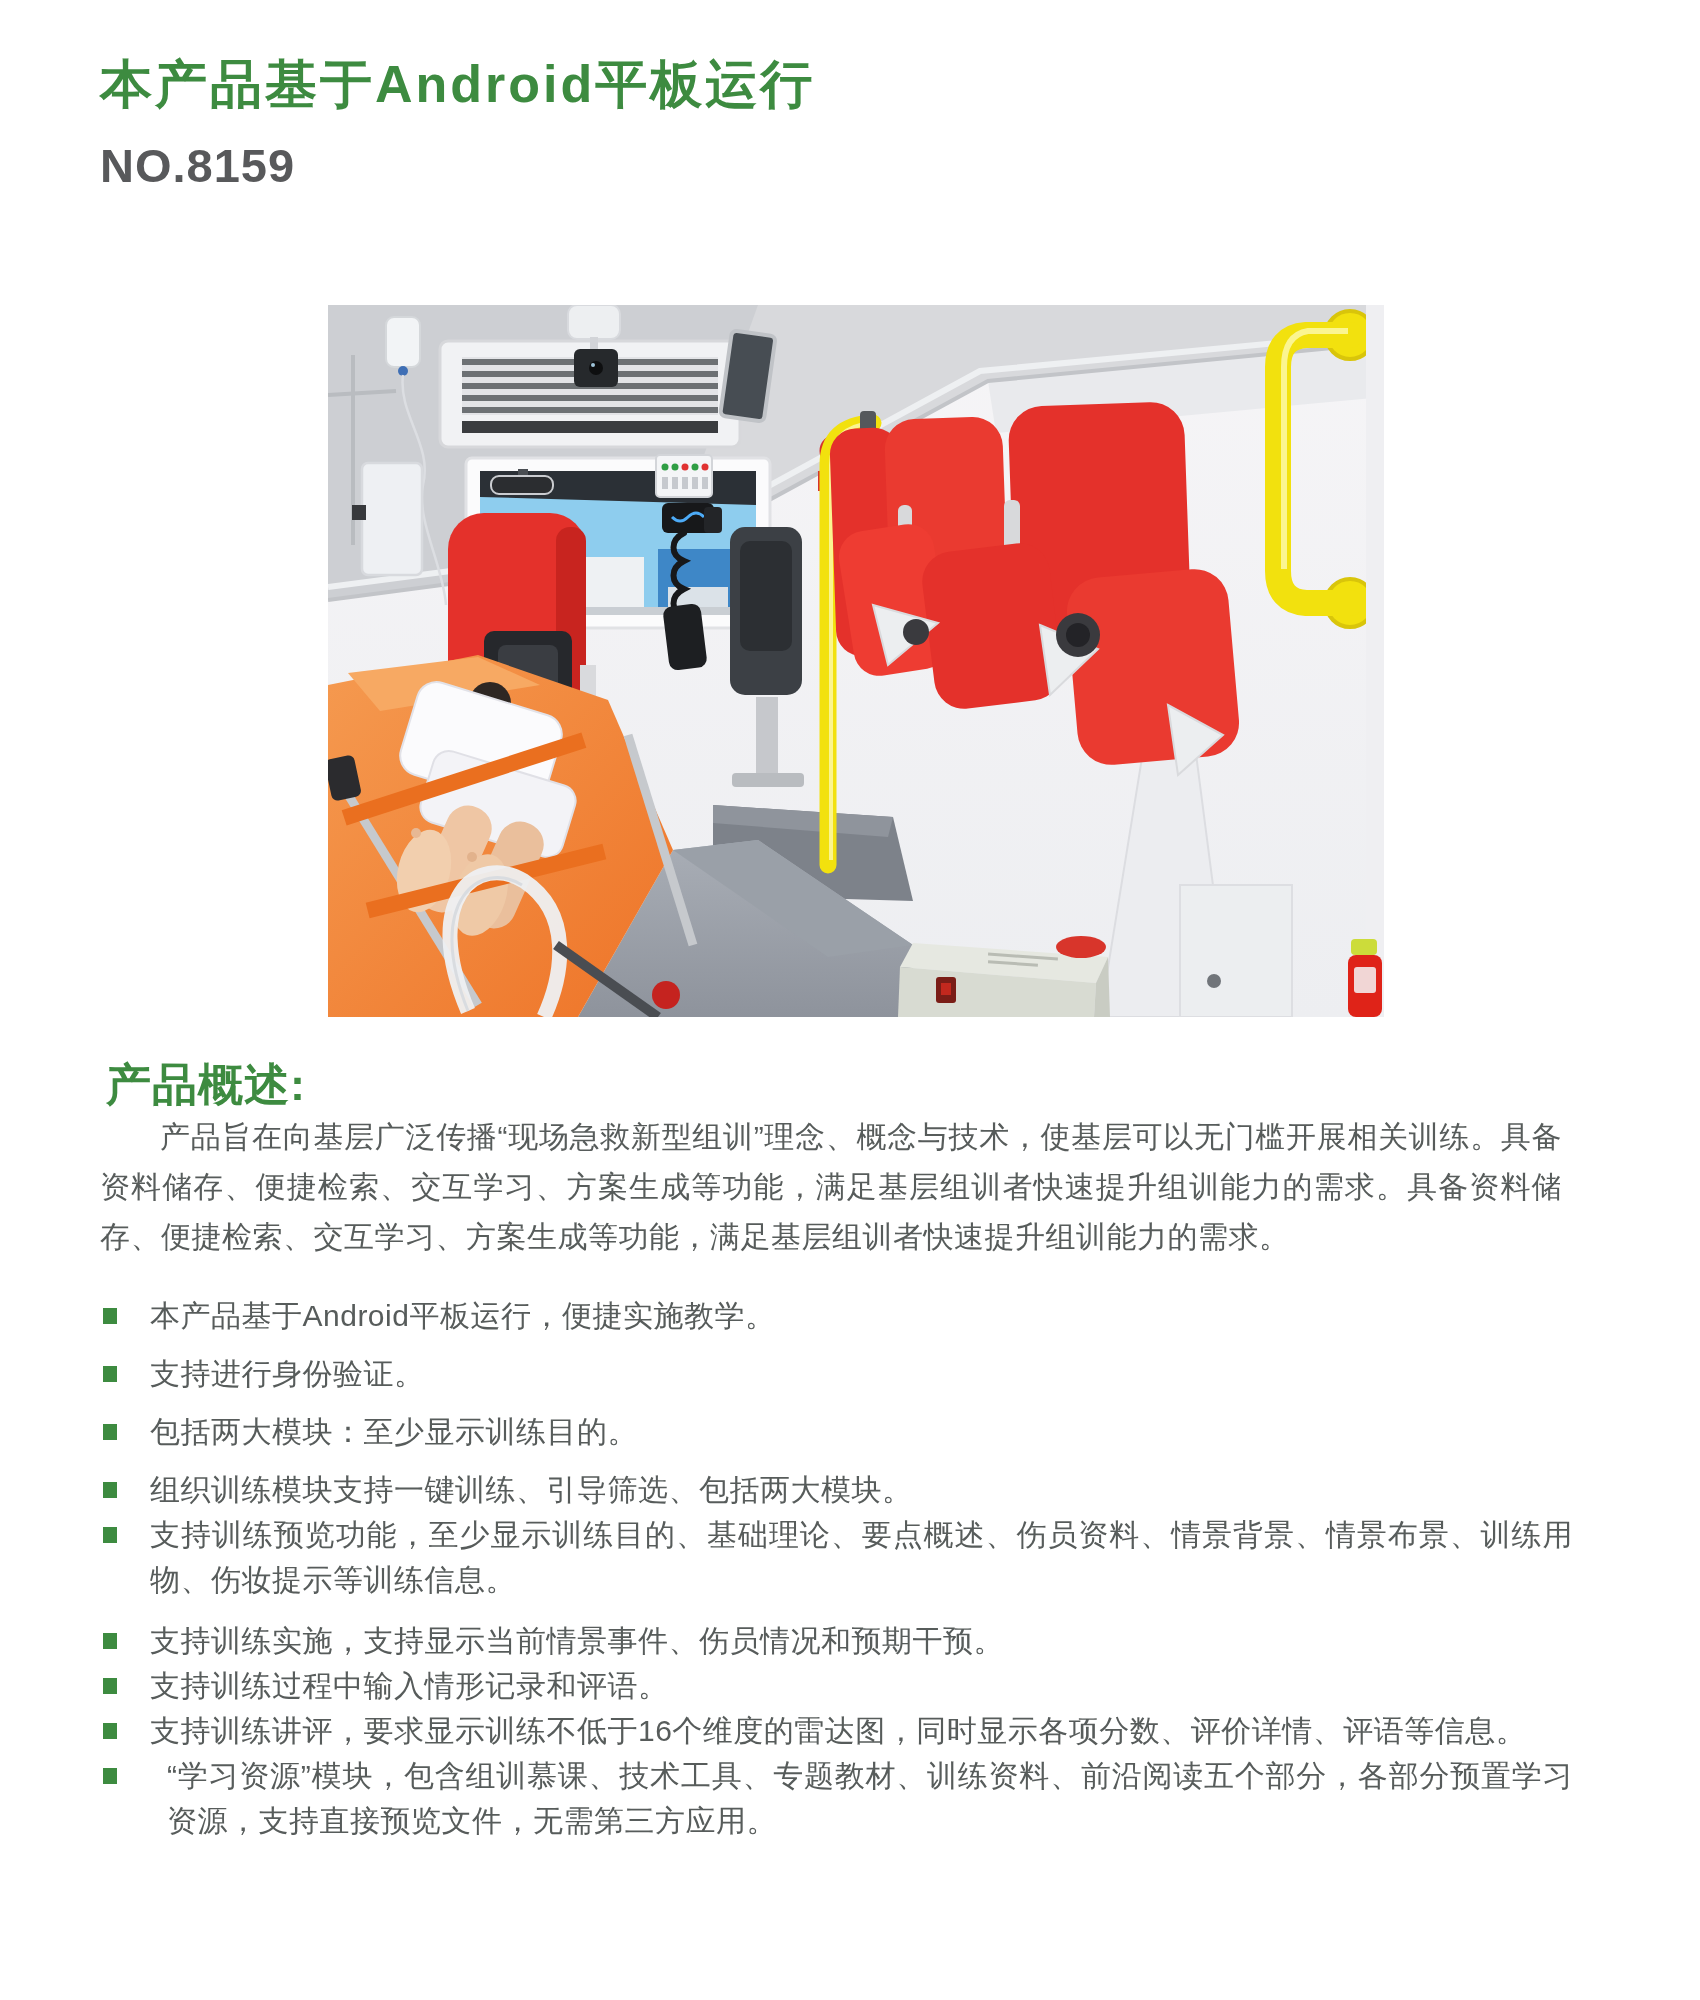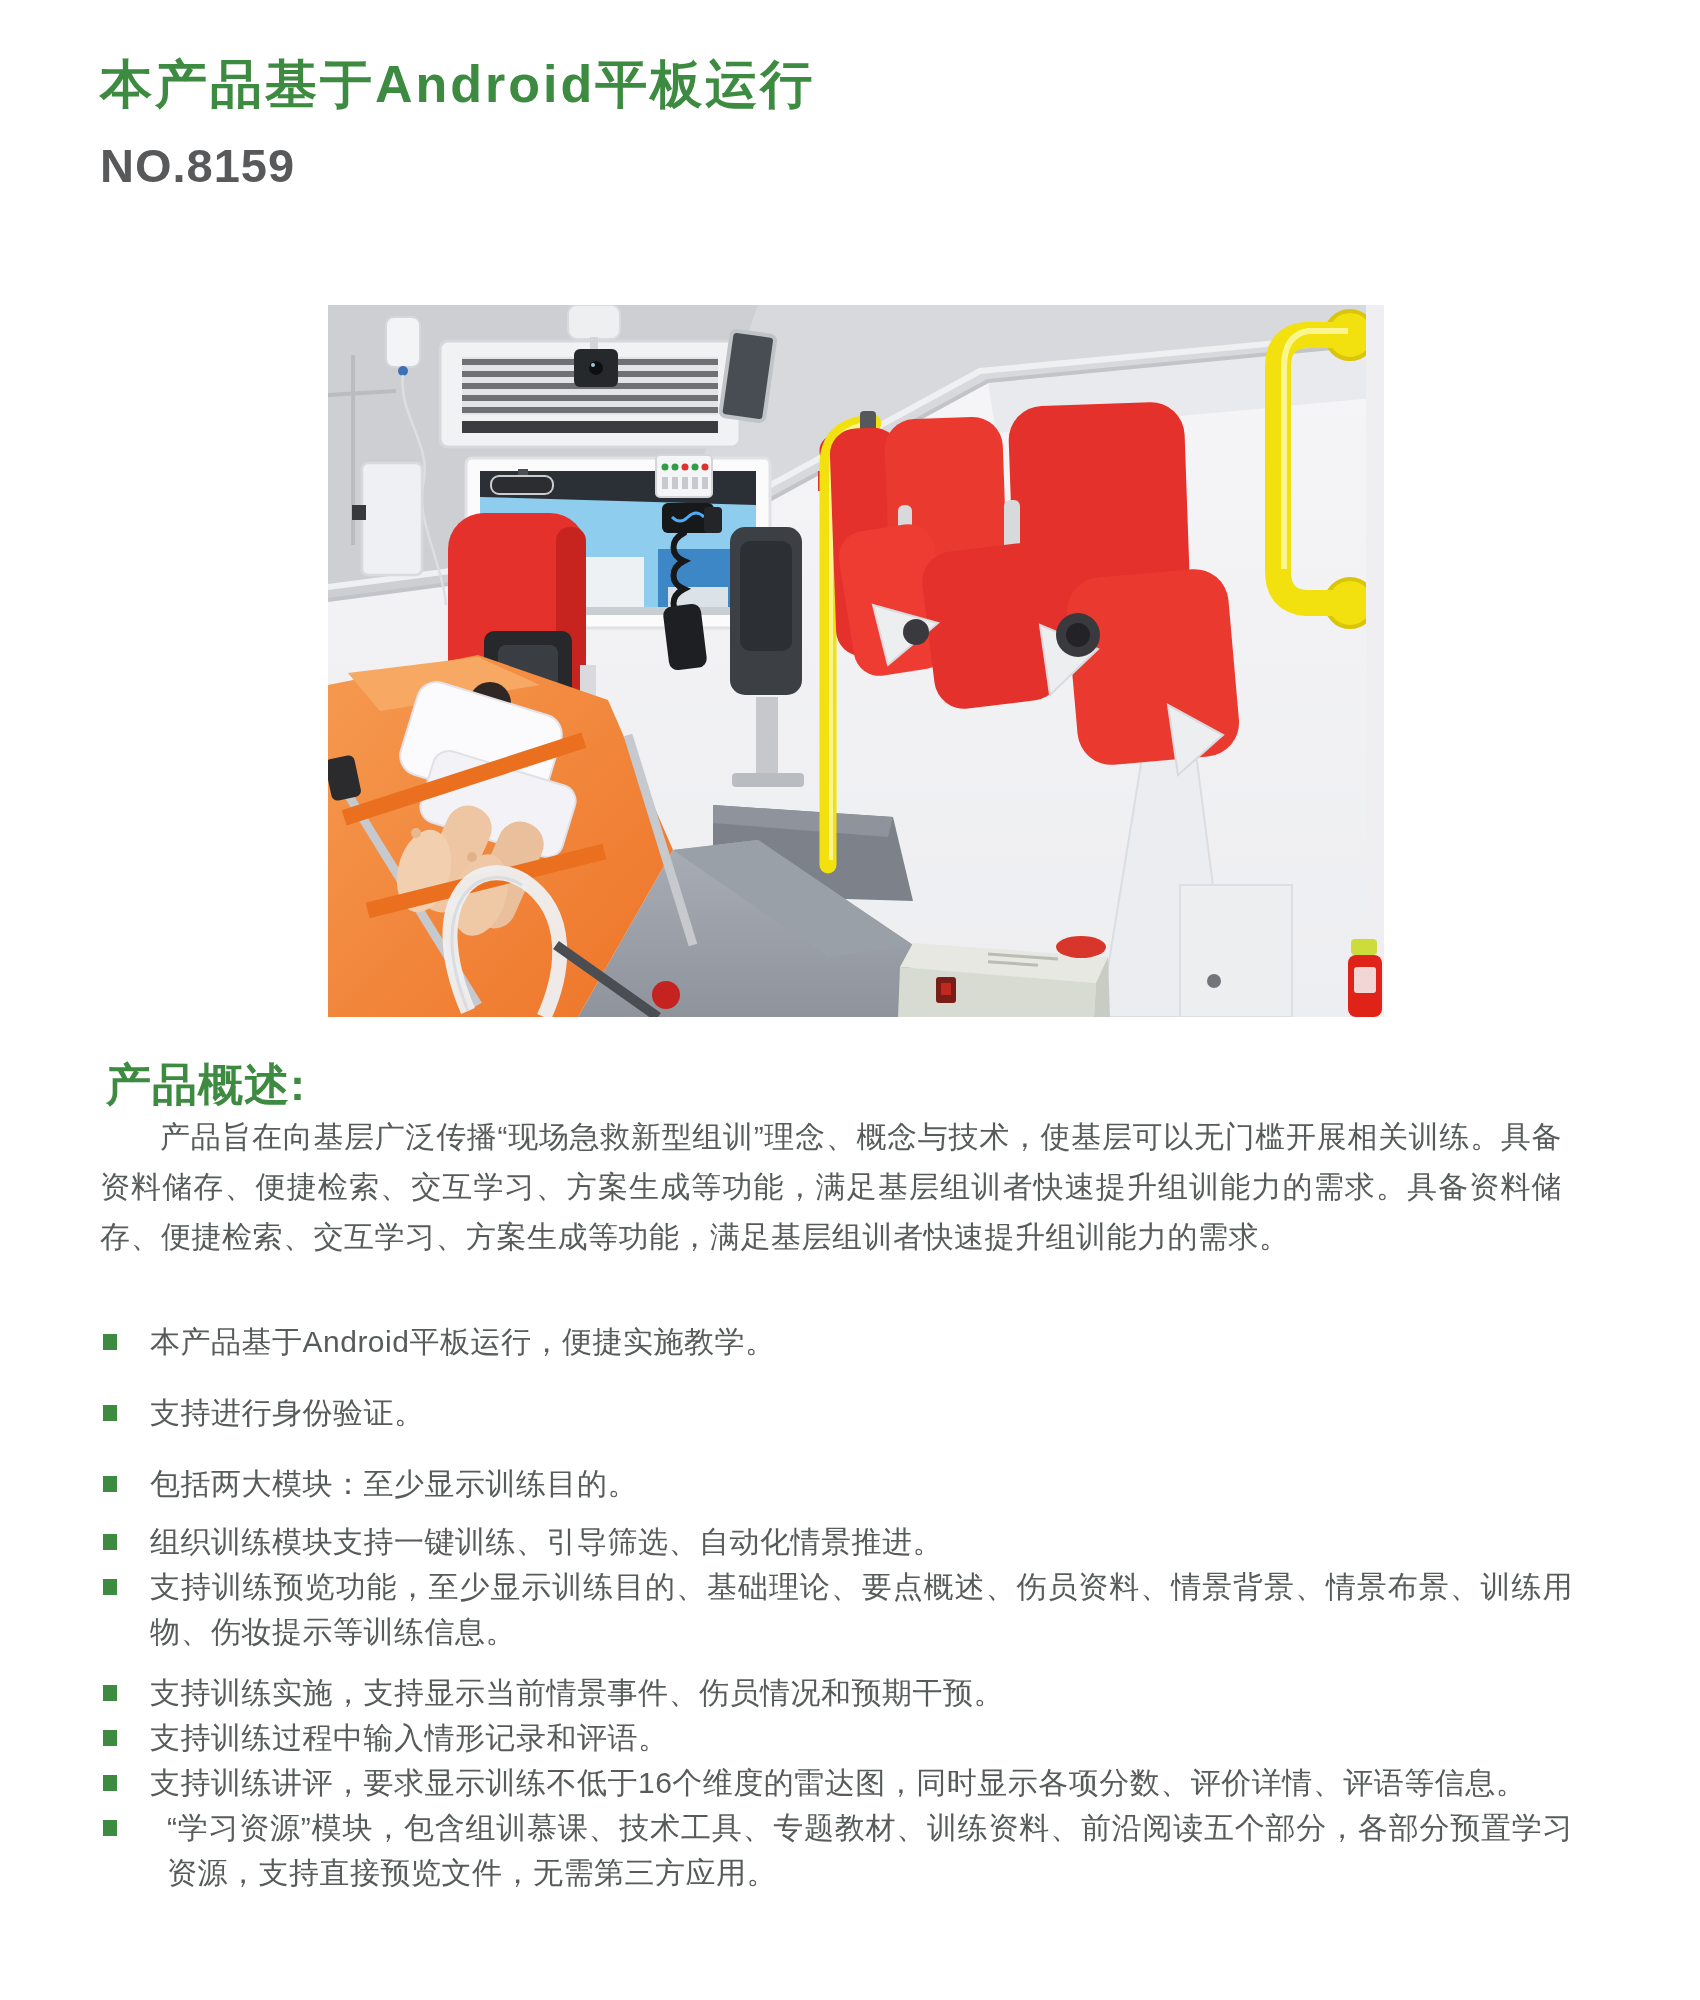--- a/index.html
+++ b/index.html
@@ -42,21 +42,21 @@
   .feature-list{
     position:absolute;left:103px;top:1293px;width:1470px;margin:0;padding:0;
     list-style:none;
   }
   .feature-list li{
     display:flex;align-items:flex-start;
     font-size:30px;line-height:45px;color:var(--text);
     letter-spacing:0.5px;text-align:justify;
     margin:0 0 0 0;
   }
-  .feature-list li:nth-child(-n+3){margin-bottom:13px;margin-top:26px;}
+  .feature-list li:nth-child(-n+3){margin-bottom:13px;}
   .feature-list li:nth-child(5){margin-bottom:16px;}
   .feature-list li:nth-child(9){margin-bottom:5px;gap:17px;}
   .bullet-square{
     flex:0 0 auto;width:14px;height:16px;background:var(--green);
     margin:15px 33px 0 0;
   }
   .bullet-text{flex:1 1 auto;}
 </style>
 </head>
 <body>
@@ -299,21 +299,21 @@
       <li>
         <span class="bullet-square"></span>
         <span class="bullet-text">支持进行身份验证。</span>
       </li>
       <li>
         <span class="bullet-square"></span>
         <span class="bullet-text">包括两大模块：至少显示训练目的。</span>
       </li>
       <li>
         <span class="bullet-square"></span>
-        <span class="bullet-text">组织训练模块支持一键训练、引导筛选、自动化情景推进。</span>
+        <span class="bullet-text">组织训练模块支持一键训练、引导筛选、包括两大模块。</span>
       </li>
       <li>
         <span class="bullet-square"></span>
         <span class="bullet-text">支持训练预览功能，至少显示训练目的、基础理论、要点概述、伤员资料、情景背景、情景布景、训练用物、伤妆提示等训练信息。</span>
       </li>
       <li>
         <span class="bullet-square"></span>
         <span class="bullet-text">支持训练实施，支持显示当前情景事件、伤员情况和预期干预。</span>
       </li>
       <li>

